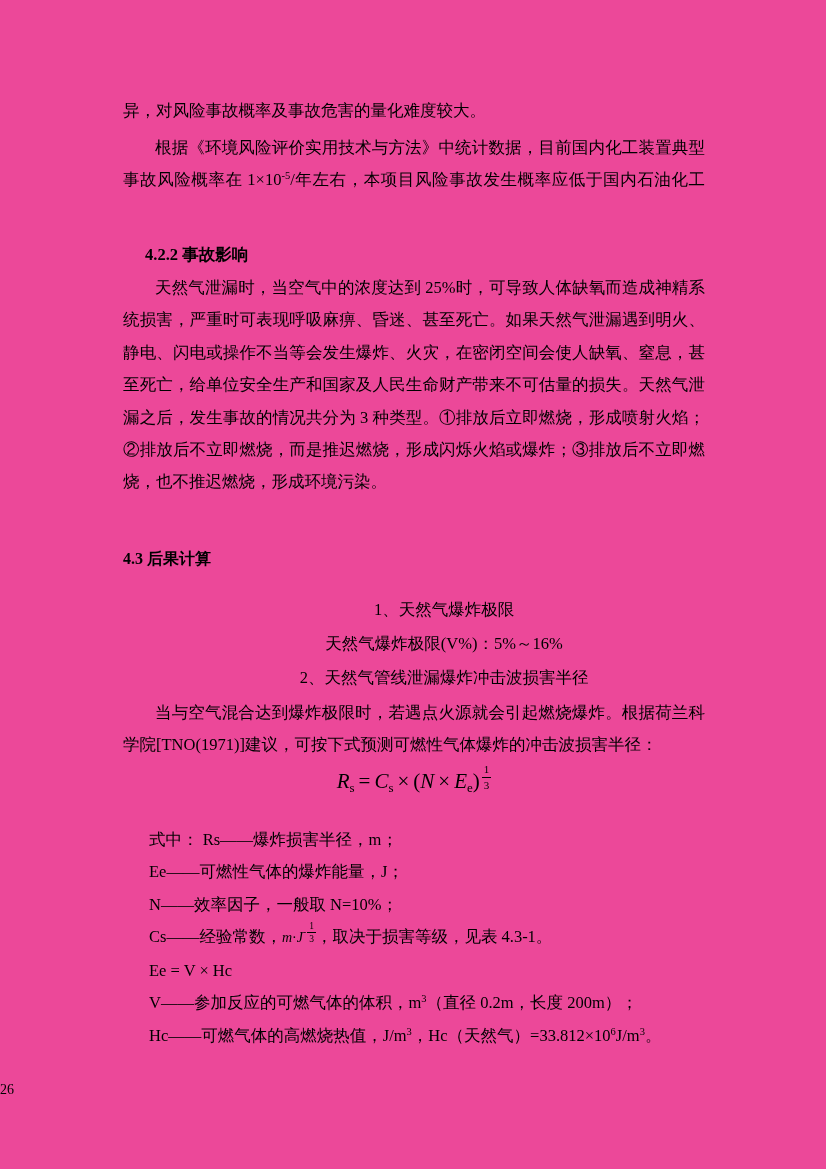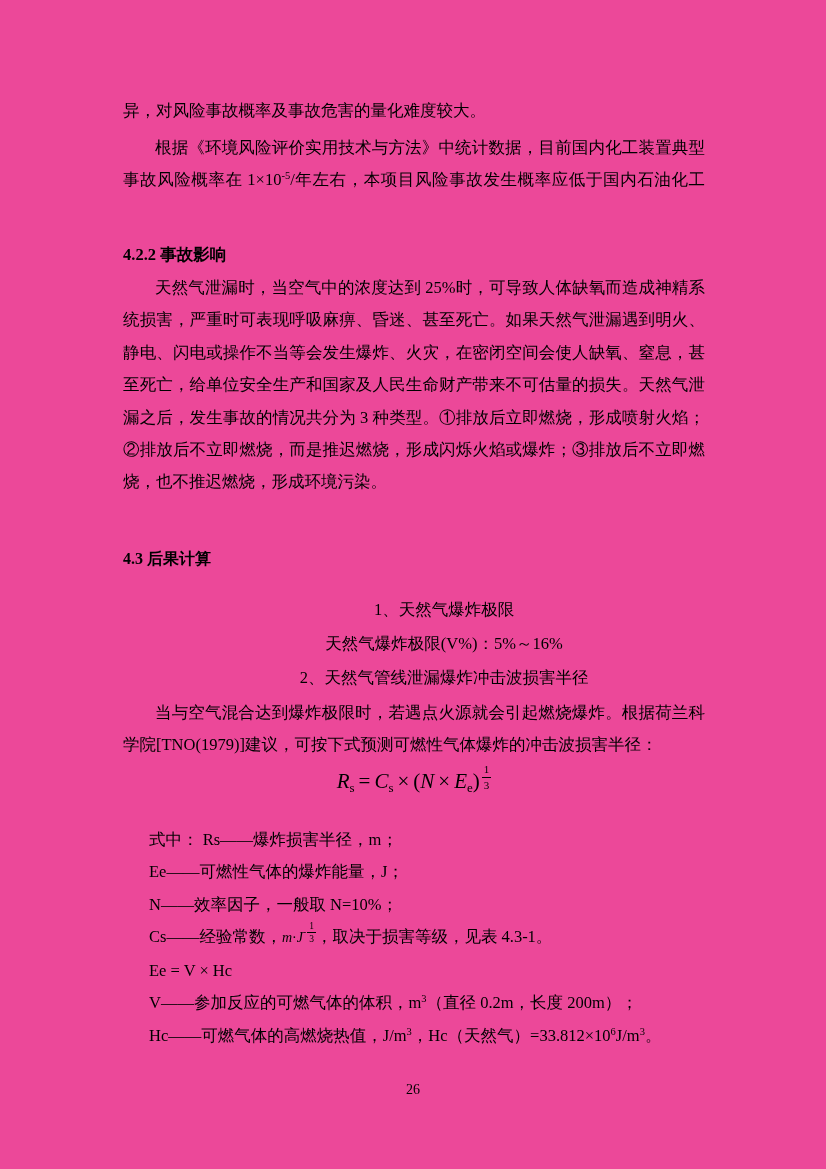--- a/index.html
+++ b/index.html
@@ -10,21 +10,21 @@
     background: #ec4899;
     color: #000000;
     font-family: "Liberation Serif", "DejaVu Serif", serif;
     font-size: 16.5px;
     overflow: hidden;
   }
   .block { position: absolute; left: 123px; width: 582px; }
   .line { line-height: 32.4px; }
   .j { text-align: justify; text-align-last: justify; }
   .indent { text-indent: 32px; }
-  .h-small { font-weight: bold; font-size: 16.5px; line-height: 32px; }
+  .h-small { font-weight: bold; font-size: 16.5px; line-height: 32px; margin-left: 22px; }
   .h-big   { font-weight: bold; font-size: 16px; line-height: 32px; }
   sup.ss { font-size: 10.5px; vertical-align: 6px; line-height: 0; letter-spacing: 0; }
 
   
   .formula-wrap { text-align: center; font-size: 21px; }
   .formula-wrap i { font-style: italic; }
   .formula-wrap .op { padding: 0 4px; }
   .formula-wrap sub { font-size: 13px; vertical-align: -4px; line-height: 0; }
   .sfrac {
     display: inline-flex; flex-direction: column; align-items: center;
@@ -38,21 +38,21 @@
   .mini-math { font-size: 14px; }
   .mini-math i { font-style: italic; }
   .raised { display: inline-flex; align-items: center; vertical-align: 7px; font-size: 9.5px; line-height: 1.1; }
   .sfrac-sm { display: inline-flex; flex-direction: column; align-items: center; margin-left: 1px; }
   .sfrac-sm .num { border-bottom: 1px solid #000; padding: 0 2px 0.5px; }
   .sfrac-sm .den { padding-top: 0.5px; }
 
   .defs { padding-left: 26px; }
   .list { padding-left: 30px; }
   .list .line { line-height: 34px; text-align: center; }
-  .footer { position: absolute; left: 0; width: 826px; text-align: center; font-size: 14px; }
+  .footer { position: absolute; left: 0; width: 826px; text-align: left; font-size: 14px; }
 </style>
 </head>
 <body>
 
 <div class="page">
 
   <div class="block" style="top:95px">
     <div class="line">异，对风险事故概率及事故危害的量化难度较大。</div>
   </div>
 
@@ -76,21 +76,21 @@
   <div class="block h-big" style="top:543px">4.3 后果计算</div>
 
   <div class="block list" style="top:593px">
     <div class="line">1、天然气爆炸极限</div>
     <div class="line">天然气爆炸极限(V%)：5%～16%</div>
     <div class="line">2、天然气管线泄漏爆炸冲击波损害半径</div>
   </div>
 
   <div class="block" style="top:697px">
     <div class="line j indent">当与空气混合达到爆炸极限时，若遇点火源就会引起燃烧爆炸。根据荷兰科</div>
-    <div class="line">学院[TNO(1979)]建议，可按下式预测可燃性气体爆炸的冲击波损害半径：</div>
+    <div class="line">学院[TNO(1971)]建议，可按下式预测可燃性气体爆炸的冲击波损害半径：</div>
   </div>
 
   <div class="block formula-wrap" style="top:763px">
     <span><i>R</i><sub>s</sub><span class="op">=</span><i>C</i><sub>s</sub><span class="op">×</span><span>(</span><i>N</i><span class="op">×</span><i>E</i><sub>e</sub><span>)</span><span class="sfrac">
           <span class="num">1</span>
           <span class="den">3</span>
         </span></span>
   </div>
 
   <div class="block defs" style="top:824px">

